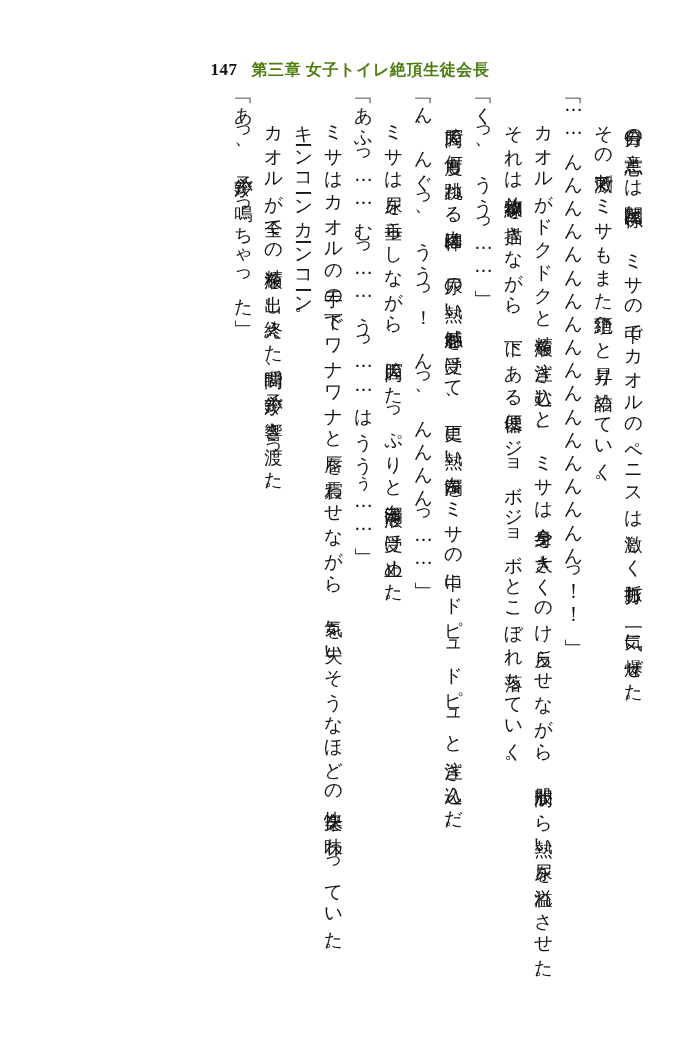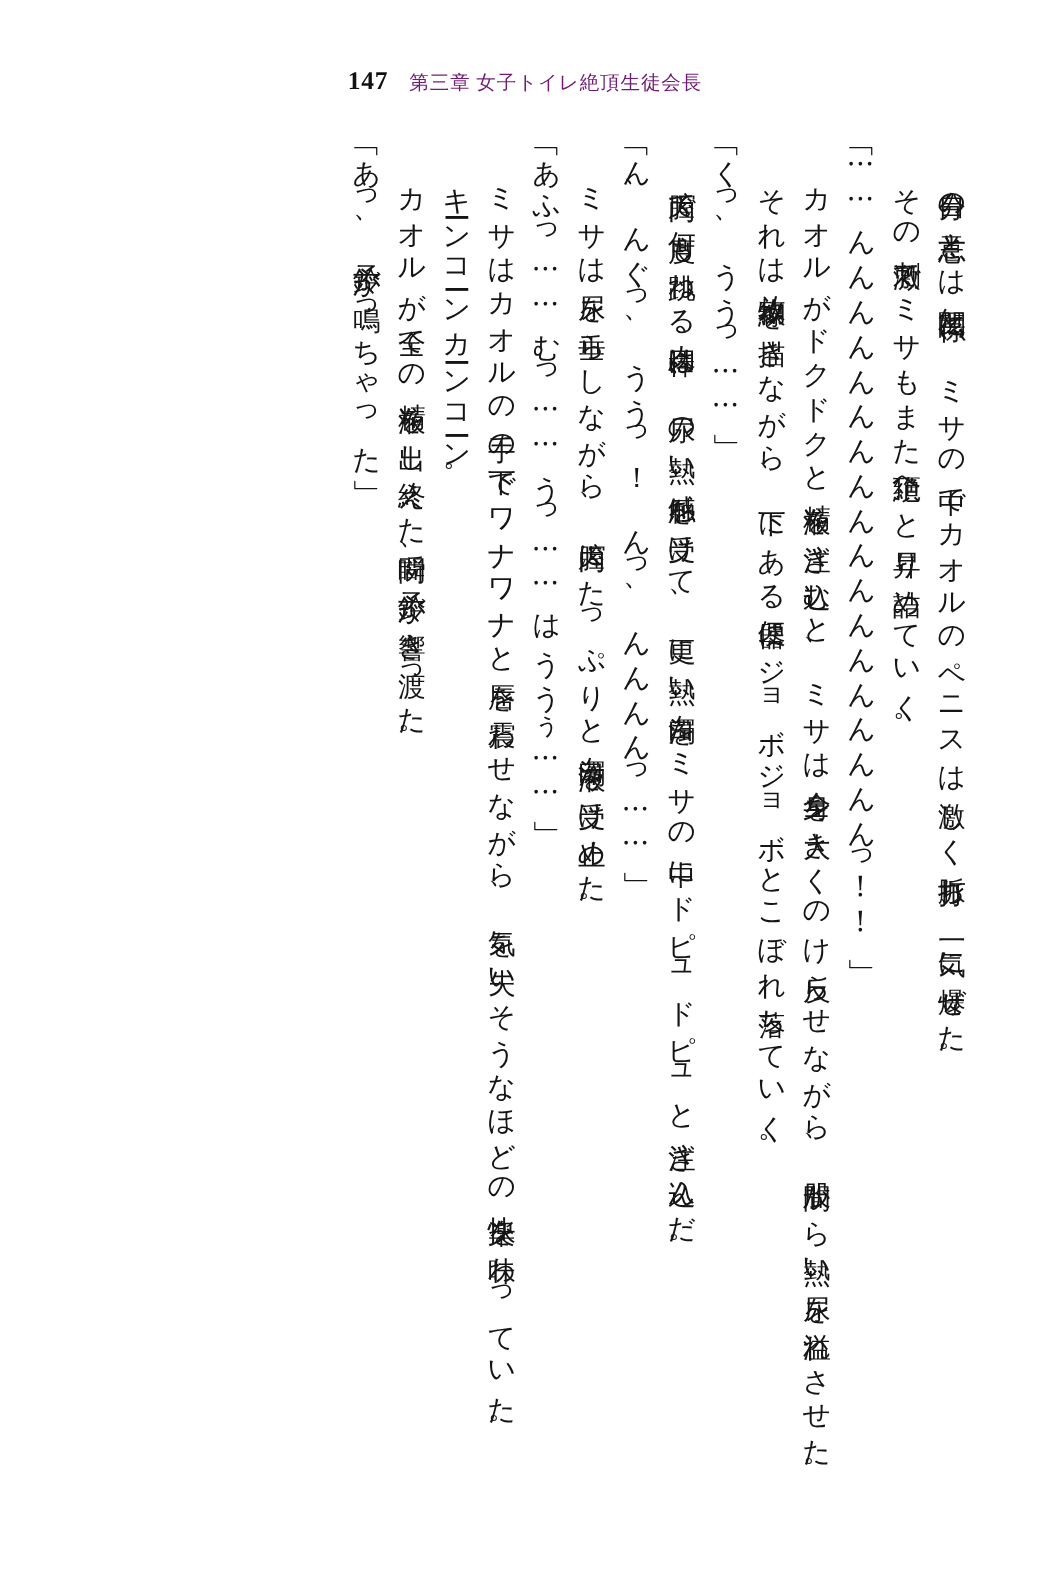--- a/index.html
+++ b/index.html
@@ -16,40 +16,40 @@
   }
   .page {
     position: relative;
     width: 700px;
     height: 1050px;
     box-sizing: border-box;
     background: #ffffff;
   }
   .header {
     position: absolute;
-    top: 44px;
+    top: 60px;
     left: 0;
     width: 700px;
     height: 30px;
     display: flex;
     align-items: baseline;
     justify-content: center;
     gap: 14px;
   }
   .page-number {
     font-size: 17px;
     font-weight: bold;
     letter-spacing: 0.5px;
     color: #111;
   }
   .chapter-title {
-    font-size: 13px;
-    font-weight: normal;
+    font-size: 16px;
+    font-weight: bold;
     letter-spacing: 0.6px;
-    color: #701a75;
+    color: #4d7c0f;
   }
   .body-area {
     position: absolute;
     top: 90px;
     left: 58px;
     width: 584px;
     height: 930px;
     display: flex;
     flex-direction: row-reverse;
     align-items: flex-start;

